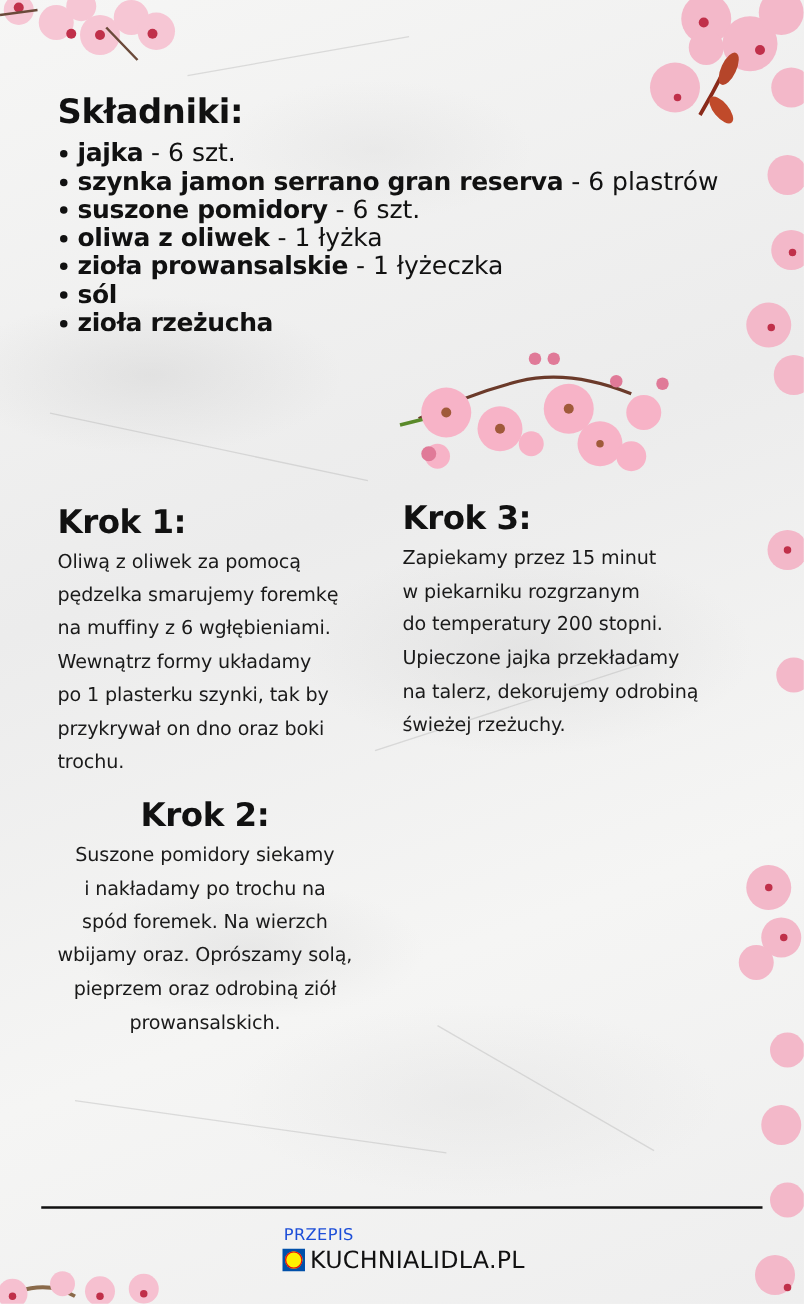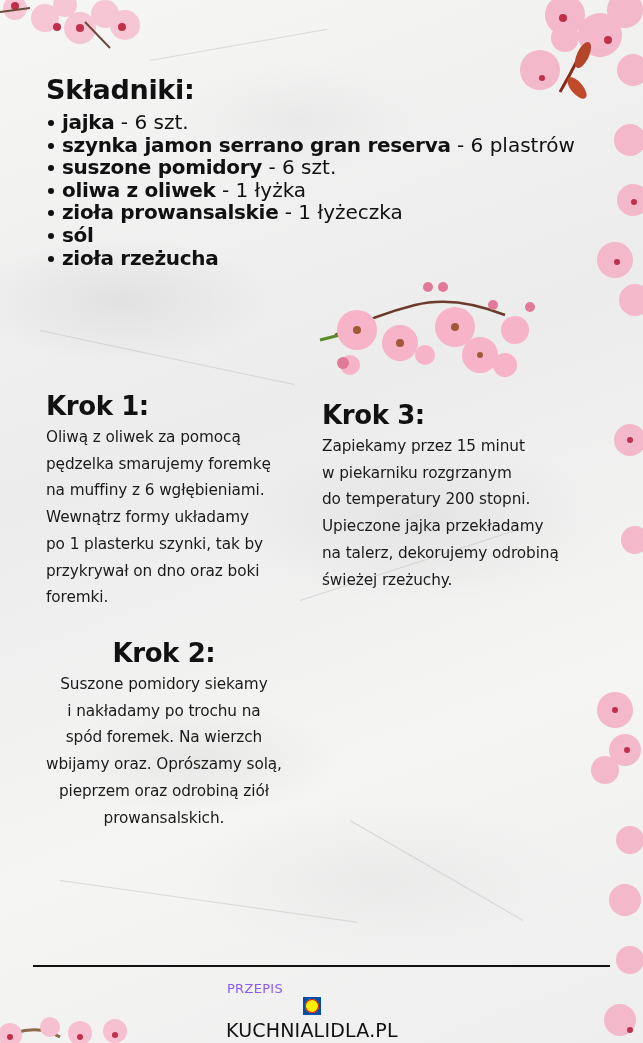--- a/index.html
+++ b/index.html
@@ -39,22 +39,22 @@
 
   h2.step-title {
     margin:0; font-weight:bold; font-size:26px; letter-spacing:-0.4px; color:#111; line-height:30px;
   }
   p.step-text {
     margin:3px 0 0 0; font-size:15.3px; line-height:26.7px; color:#1a1a1a; letter-spacing:-0.1px;
   }
   .step-line { display:block; white-space:nowrap; }
 
   .footer-line { position:absolute; left:33px; top:965px; width:577px; height:2px; background:#111; }
-  .footer-pre { position:absolute; left:0; width:510px; top:981px; text-align:center; font-size:13px; color:#8b5cf6; letter-spacing:0.3px; }
-  .footer-brand { position:absolute; top:997px; left:226px; display:flex; align-items:center; gap:4px;flex-direction:column; }
+  .footer-pre { position:absolute; left:0; width:510px; top:981px; text-align:center; font-size:13px; color:#1d4ed8; letter-spacing:0.3px; }
+  .footer-brand { position:absolute; top:997px; left:226px; display:flex; align-items:center; gap:4px; }
   .logo {
     width:18px; height:18px; background:#0050aa; position:relative; display:inline-block;
   }
   .logo::after {
     content:""; position:absolute; left:2px; top:2px; width:14px; height:14px; border-radius:50%; background:#fff000;
     box-shadow:inset 0 0 0 1px #e60a14;
   }
   .brand-text { font-size:19px; color:#111; letter-spacing:0.2px; }
 </style>
 </head>
@@ -180,30 +180,30 @@
     <li><span class="name">jajka</span><span class="qty"> - 6 szt.</span></li>
     <li><span class="name">szynka jamon serrano gran reserva</span><span class="qty"> - 6 plastrów</span></li>
     <li><span class="name">suszone pomidory</span><span class="qty"> - 6 szt.</span></li>
     <li><span class="name">oliwa z oliwek</span><span class="qty"> - 1 łyżka</span></li>
     <li><span class="name">zioła prowansalskie</span><span class="qty"> - 1 łyżeczka</span></li>
     <li><span class="name">sól</span><span class="qty"></span></li>
     <li><span class="name">zioła rzeżucha</span><span class="qty"></span></li>
   </ul>
 </section>
 
-<section class="section" style="left:46px;top:391px;">
+<section class="section" style="left:46px;top:403px;">
   <h2 class="step-title">Krok 1:</h2>
   <p class="step-text">
     <span class="step-line">Oliwą z oliwek za pomocą</span>
     <span class="step-line">pędzelka smarujemy foremkę</span>
     <span class="step-line">na muffiny z 6 wgłębieniami.</span>
     <span class="step-line">Wewnątrz formy układamy</span>
     <span class="step-line">po 1 plasterku szynki, tak by</span>
     <span class="step-line">przykrywał on dno oraz boki</span>
-    <span class="step-line">foremki.</span>
+    <span class="step-line">trochu.</span>
   </p>
 </section>
 
 <section class="section" style="left:46px;top:638px;text-align:center;">
   <h2 class="step-title">Krok 2:</h2>
   <p class="step-text">
     <span class="step-line">Suszone pomidory siekamy</span>
     <span class="step-line">i nakładamy po trochu na</span>
     <span class="step-line">spód foremek. Na wierzch</span>
     <span class="step-line">wbijamy oraz. Oprószamy solą,</span>

